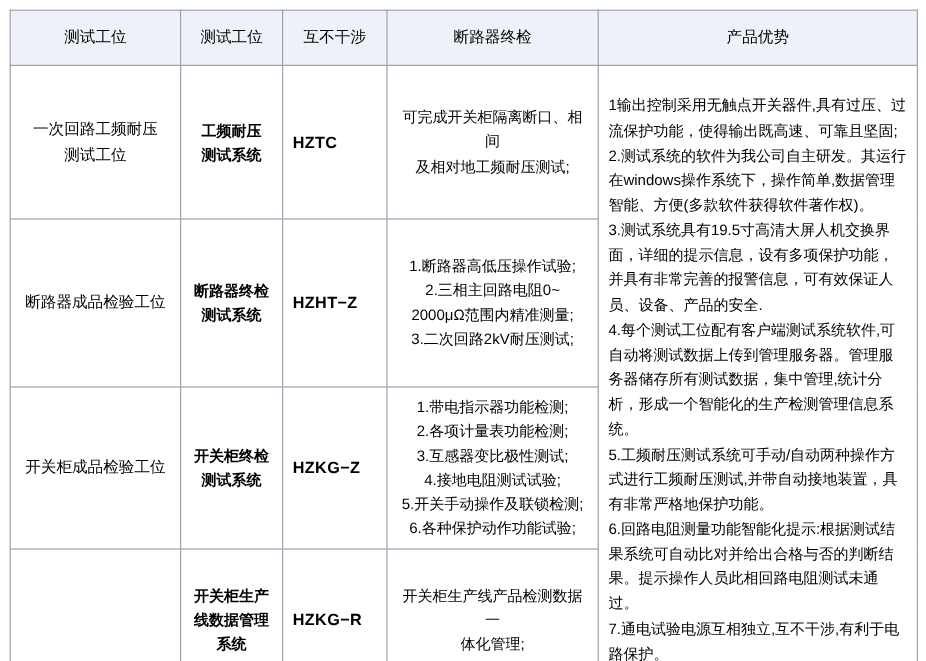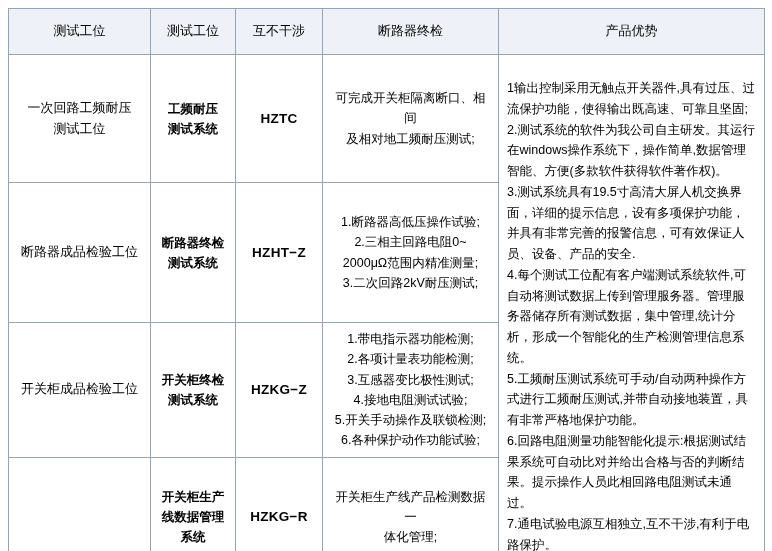--- a/index.html
+++ b/index.html
@@ -53,21 +53,21 @@
     font-size: 13px;
     line-height: 1.6;
   }
   .c-device {
     text-align: center;
     font-weight: bold;
     font-size: 12.5px;
     line-height: 1.6;
   }
   .c-model {
-    text-align: center;
+    text-align: left;
     font-weight: bold;
     font-size: 13.5px;
     letter-spacing: 0.3px;
   }
   .c-items {
     text-align: center;
     vertical-align: middle;
   }
   .c-adv {
     text-align: left;

